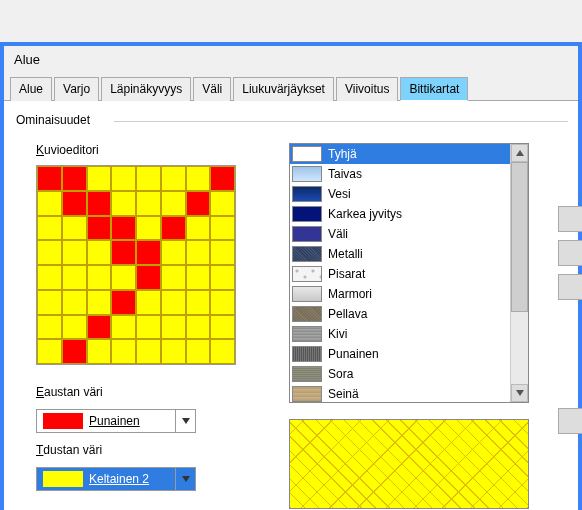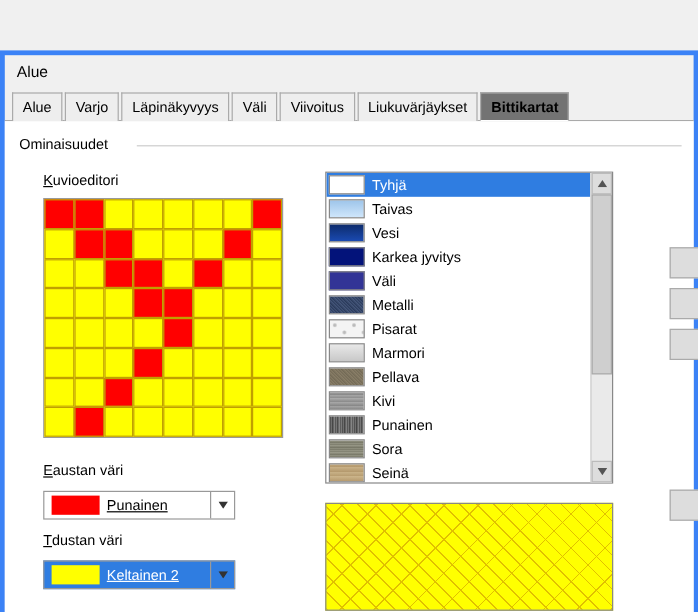--- a/index.html
+++ b/index.html
@@ -1,25 +1,25 @@
 <!DOCTYPE html>
 <html><head>
 <meta charset="utf-8">
 <style>
 * { box-sizing: border-box; margin: 0; padding: 0; }
 body { font-family: "Segoe UI", Tahoma, sans-serif; font-size: 12px; background: #f0f0f0; color: #000; width: 582px; height: 510px; overflow: hidden; }
 .window { background: #f0f0f0; border: 4px solid #3b82f6; height: 100%; display: flex; flex-direction: column; margin-top: 42px; }
 .titlebar { padding: 6px 10px; font-size: 13px; }
 .tabbar { display: flex; border-bottom: 1px solid #aaa; padding-left: 6px; margin-top: 4px; }
 .tab { padding: 4px 8px; border: 1px solid #aaa; border-bottom: none; background: #eee; margin-right: 2px; margin-bottom: -1px; cursor: pointer; }
-.tab.active { background: #737373; border-bottom: 1px solid #fff; font-weight: bold; }
+.tab.active { background: #7dd3fc; border-bottom: 1px solid #fff; }
 .panel { background: #fff; flex: 1; padding: 12px 8px; position: relative; }
 .fieldset-label { position: relative; display: inline-block; background: #fff; padding: 0 4px; z-index: 2; }
 .divline { position: absolute; left: 110px; right: 10px; top: 20px; height: 1px; background: #ccc; }
-.content { display: flex; gap: 2px; margin-top: 16px; }
+.content { display: flex; gap: 20px; margin-top: 16px; }
 .leftcol { margin-left: 24px; display: flex; flex-direction: column; }
 .label { margin-bottom: 8px; }
 .underline { text-decoration: underline; }
 .grid8 { width: 200px; height: 200px; display: grid; grid-template-columns: repeat(8,1fr); grid-template-rows: repeat(8,1fr); border: 1px solid #999; }
 .cell { border: 1px solid #c0a000; }
 .cy { background: #ffff00; }
 .cr { background: #ff0000; }
 .colorpick { display: flex; align-items: center; border: 1px solid #999; width: 160px; height: 24px; background: #fff; margin-top: 2px; margin-bottom: 10px; text-decoration: underline; }
 .swatch { width: 40px; height: 16px; margin: 0 6px; }
 .cp-red { background: #ff0000; }
@@ -50,22 +50,22 @@
 <body>
 
 <div class="window">
   <div class="titlebar">Alue</div>
 
   <div class="tabbar" id="tabbar">
       <div class="tab">Alue</div>
       <div class="tab">Varjo</div>
       <div class="tab">Läpinäkyvyys</div>
       <div class="tab">Väli</div>
+      <div class="tab">Liukuvärjäykset</div>
       <div class="tab">Viivoitus</div>
-      <div class="tab">Liukuvärjäykset</div>
       <div class="tab active">Bittikartat</div>
     </div>
 
   <div class="panel">
     <span class="fieldset-label">Ominaisuudet</span>
     <div class="divline"></div>
 
     <div class="content">
       <div class="leftcol">
         <div class="label">

